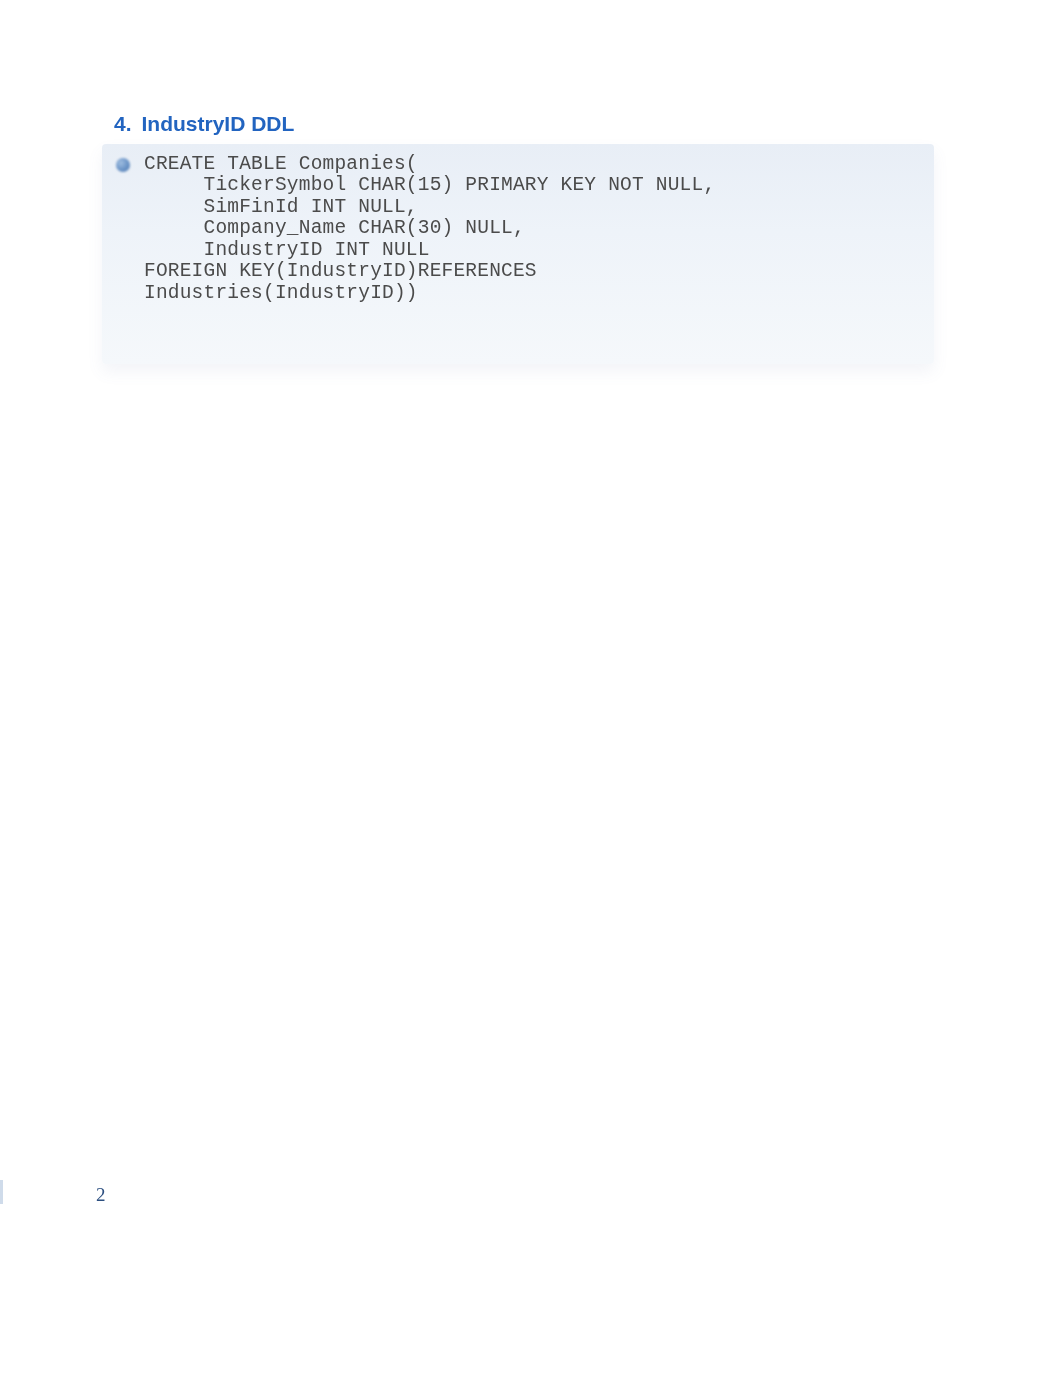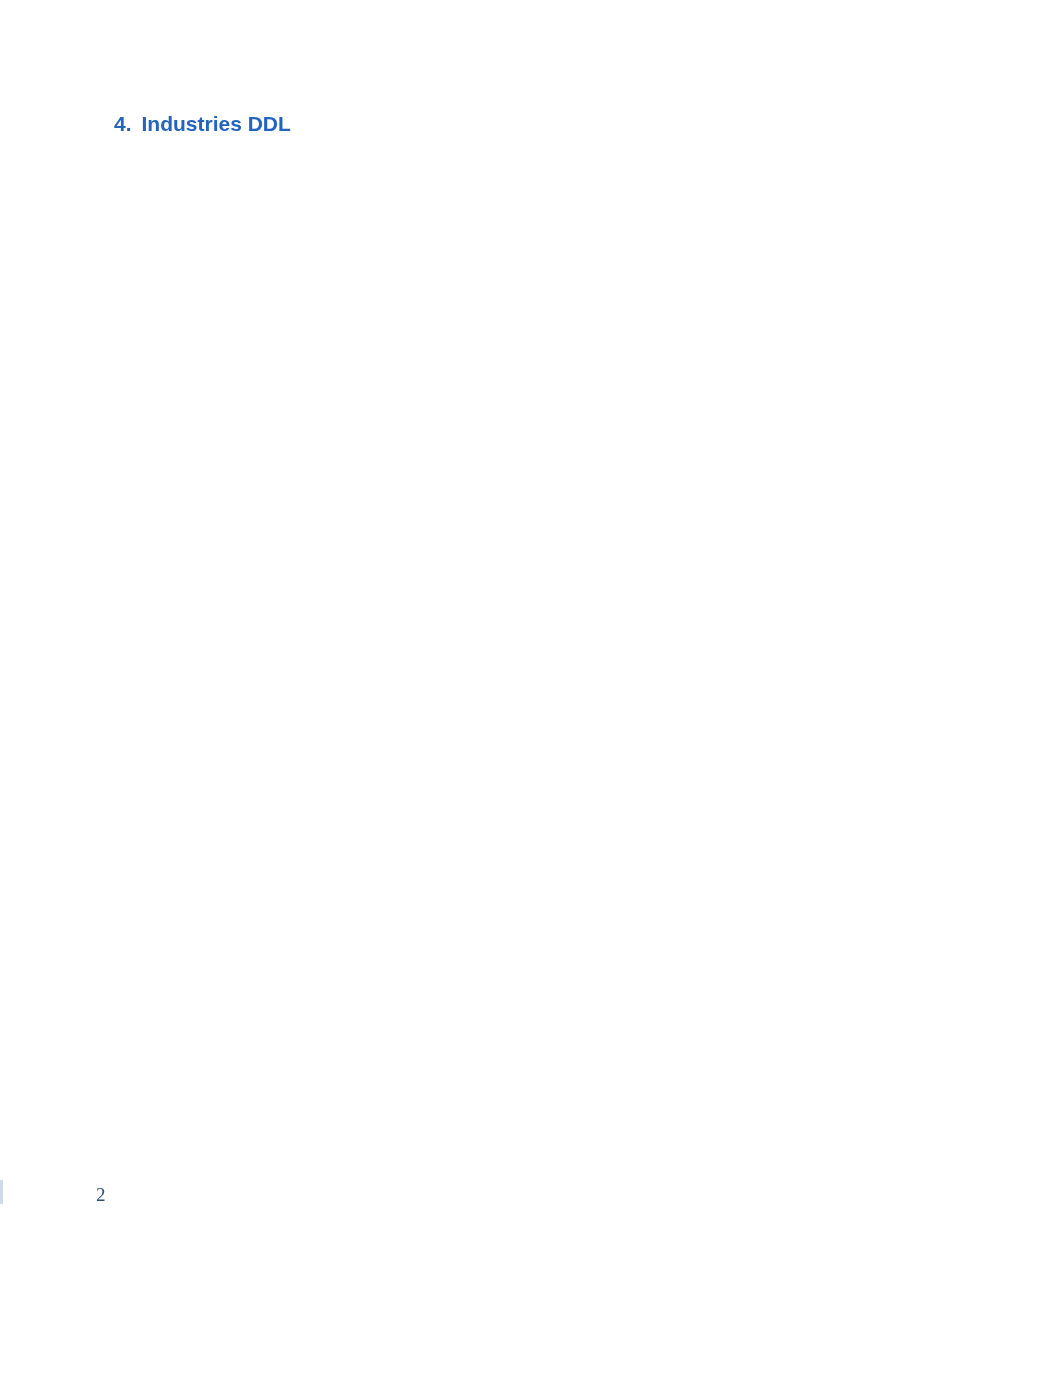--- a/index.html
+++ b/index.html
@@ -74,18 +74,28 @@
       height: 24px;
       background: #cfdbea;
     }
   </style>
 </head>
 <body>
 
 <div class="page-container">
   <div class="section-header">
     <span class="section-number">4.</span>
-    <span>Industries DDL</span>
+    <span>IndustryID DDL</span>
+  </div>
+  <div class="code-block">
+    <div class="bullet-dot"></div>
+    <pre>CREATE TABLE Companies(
+     TickerSymbol CHAR(15) PRIMARY KEY NOT NULL,
+     SimFinId INT NULL,
+     Company_Name CHAR(30) NULL,
+     IndustryID INT NULL
+FOREIGN KEY(IndustryID)REFERENCES
+Industries(IndustryID))</pre>
   </div>
   <div class="page-number">2</div>
 </div>
 
 <div class="left-edge"></div>
 
 </body></html>

